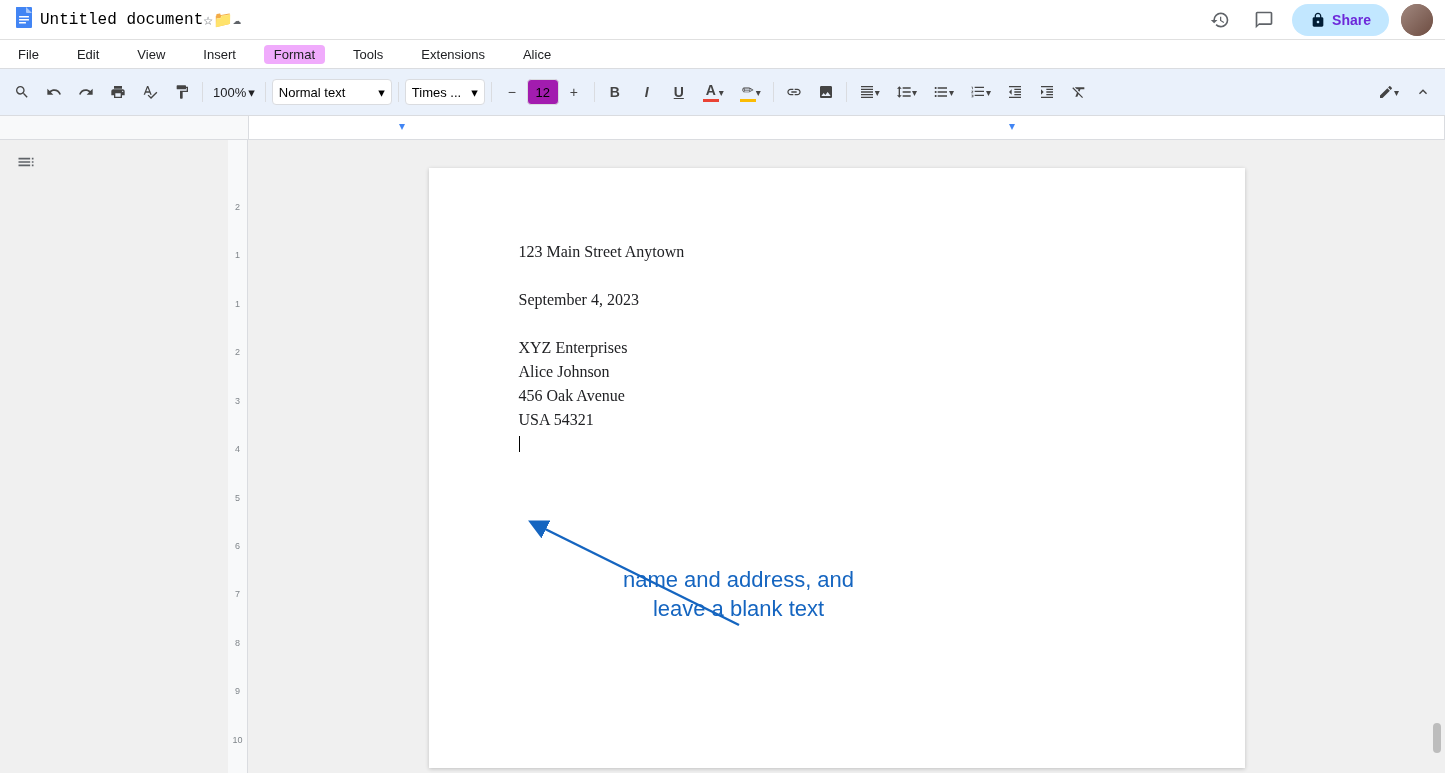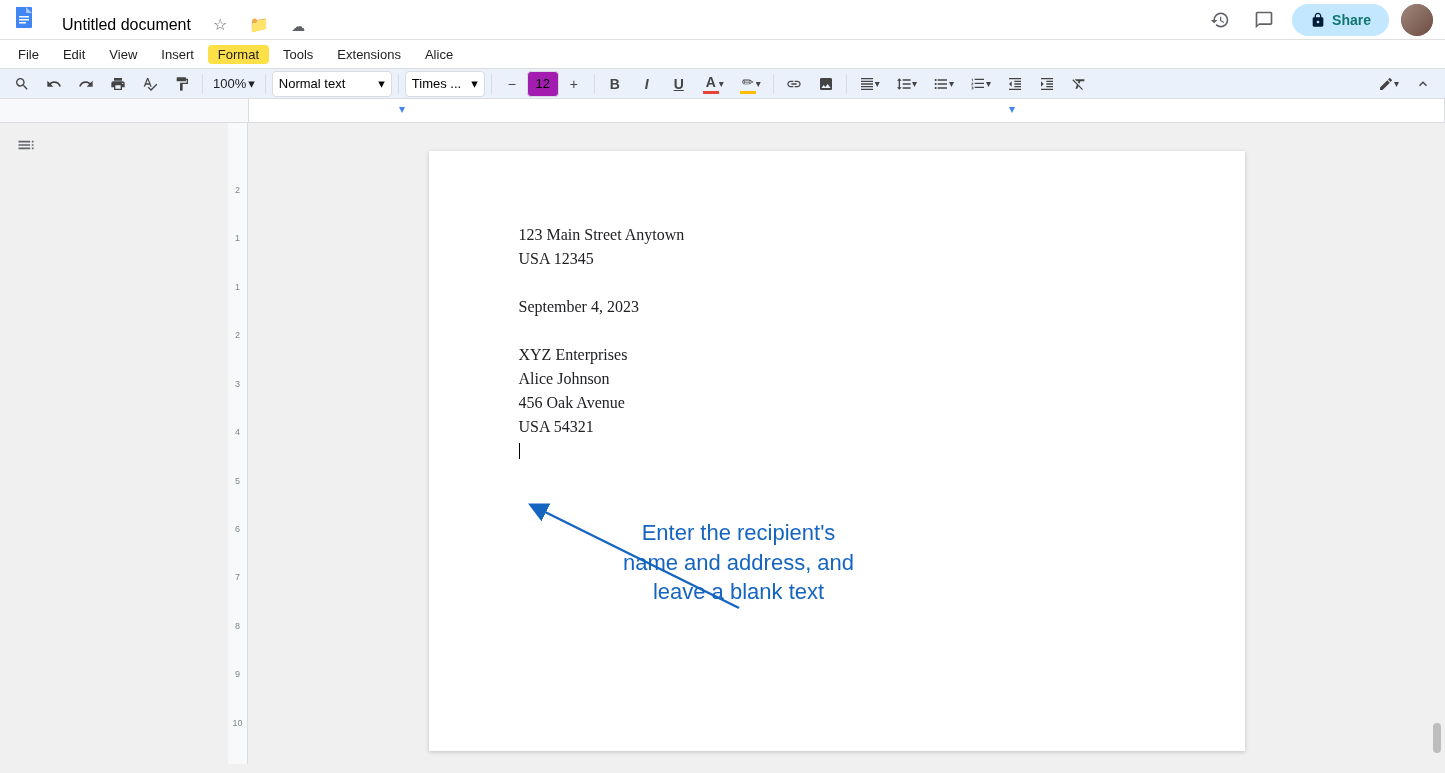--- a/index.html
+++ b/index.html
@@ -3,44 +3,44 @@
   <meta charset="utf-8">
   <style>
     * { margin: 0; padding: 0; box-sizing: border-box; }
     body { font-family: Arial, sans-serif; background: #f0f0f0; overflow: hidden; width: 1445px; height: 773px; }
 
     
     .title-bar {
       display: flex; align-items: center; background: #fff; height: 40px;
       padding: 0 12px; border-bottom: 1px solid #e0e0e0;
     }
-    .title-bar-left { display: flex; align-items: flex-end; gap: 22px; flex: 1; }
+    .title-bar-left { display: flex; align-items: center; gap: 0; flex: 1; font-family: Liberation Mono, monospace; }
     .title-bar-right { display: flex; align-items: center; gap: 12px; }
     .share-btn {
-      background: #c2e7ff; color: #0f766e; border: none; border-radius: 20px;
+      background: #c2e7ff; color: #6d28d9; border: none; border-radius: 20px;
       padding: 8px 18px; font-size: 14px; font-weight: 600; cursor: pointer;
       display: flex; align-items: center; gap: 6px;
     }
     .avatar { width: 32px; height: 32px; border-radius: 50%; background: #8d6e63; overflow: hidden; }
     .avatar-img { width: 100%; height: 100%; background: linear-gradient(135deg, #a1887f, #6d4c41); border-radius: 50%; }
 
     
     .menu-bar {
       display: flex; align-items: center; background: #fff; height: 28px;
-      padding: 0 8px; gap: 4px;
+      padding: 0 8px; gap: 18px;
     }
     .menu-item {
       font-size: 13px; color: #202124; padding: 2px 10px;
       cursor: pointer; border-radius: 4px; white-space: nowrap;
     }
-    .menu-item.active { background: #fde047; }
+    .menu-item.active { background: #f0abfc; }
 
     
     .toolbar {
-      display: flex; align-items: center; background: #eaf1fb; height: 31px;
+      display: flex; align-items: center; background: #eaf1fb; height: 48px;
       padding: 0 8px; gap: 4px; border-bottom: 1px solid #dadce0;
       border-top: 1px solid #dadce0;
     }
     .toolbar-btn {
       background: none; border: none; cursor: pointer;
       color: #444; font-size: 14px; padding: 4px 6px;
       border-radius: 4px; display: flex; align-items: center; justify-content: center;
       min-width: 28px; height: 28px;
     }
     .toolbar-divider { width: 1px; height: 20px; background: #dadce0; margin: 0 2px; }
@@ -367,21 +367,20 @@
       <div style="height:60px;display:flex;align-items:flex-start;padding-top:2px;">9</div>
       <div style="height:60px;display:flex;align-items:flex-start;padding-top:2px;">10</div>
     </div>
   </div>
 
   <div class="doc-area">
     <div class="page">
       <div class="doc-content">
 
         <div class="doc-line">123 Main Street Anytown</div>
-        <div class="doc-line">USA 12345</div>
         <div class="doc-blank"></div>
         <div class="doc-line">September 4, 2023</div>
         <div class="doc-blank"></div>
         <div class="doc-line">XYZ Enterprises</div>
         <div class="doc-line">Alice Johnson</div>
         <div class="doc-line">456 Oak Avenue</div>
         <div class="doc-line">USA 54321</div>
         <div class="doc-line">
           <span class="cursor"></span>
         </div>
@@ -390,21 +389,21 @@
 
           <defs>
             <marker id="arrowhead" markerWidth="8" markerHeight="8" refX="4" refY="4" orient="auto">
               <polygon points="0 0, 8 4, 0 8" fill="#1565c0"></polygon>
             </marker>
           </defs>
           <line x1="220" y1="385" x2="18" y2="285" stroke="#1565c0" stroke-width="2.5" marker-end="url(#arrowhead)"></line>
         </svg>
 
         <div style="position:absolute;left:55px;top:295px;color:#1565c0;font-size:22px;font-family:'Comic Sans MS',cursive,sans-serif;line-height:1.35;text-align:center;width:330px;pointer-events:none;">
-          <span>Enter the recipient's</span><br>
+          <br>
           <span>name and address, and</span><br>
           <span>leave a blank text</span>
         </div>
       </div>
     </div>
   </div>
 
   <div class="right-sidebar">
     <div class="scroll-hint"></div>
   </div>

